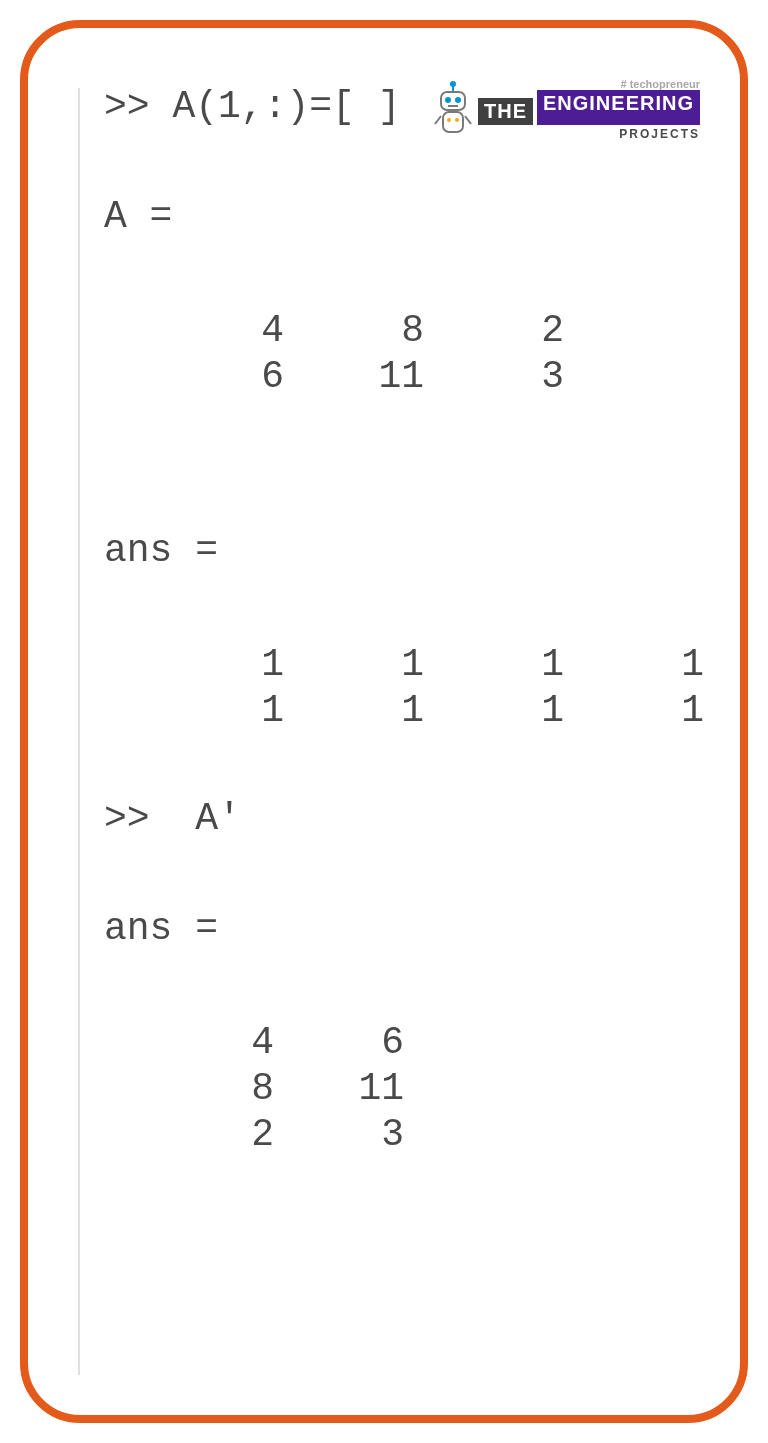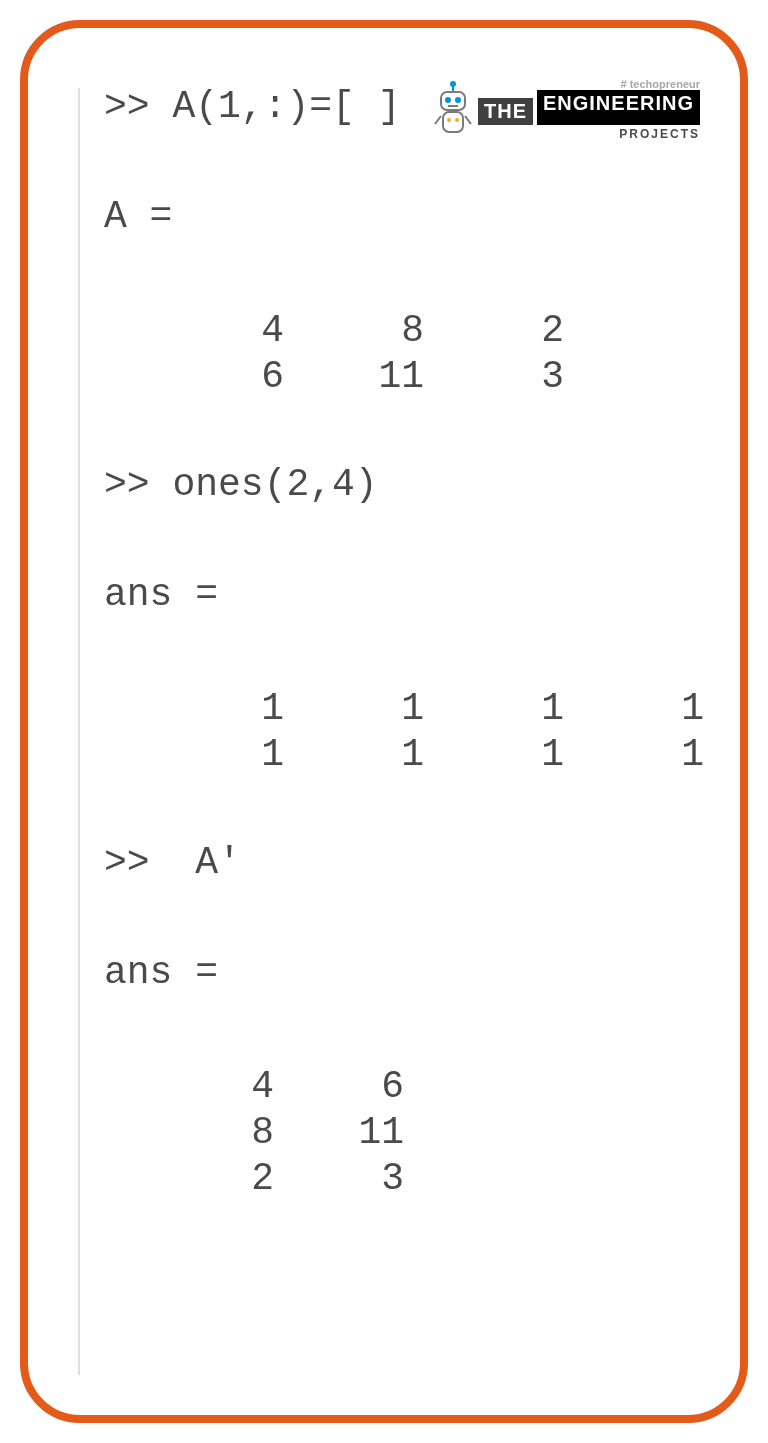--- a/index.html
+++ b/index.html
@@ -46,21 +46,21 @@
     background: #404040;
     color: #ffffff;
     font-family: Arial, sans-serif;
     font-size: 20px;
     font-weight: 800;
     padding: 2px 6px;
     letter-spacing: 1px;
     margin-top: 8px;
   }
   .logo-text .eng {
-    background: #000000;
+    background: #4c1d95;
     color: #ffffff;
     font-family: Arial, sans-serif;
     font-size: 20px;
     font-weight: 800;
     padding: 2px 6px;
     letter-spacing: 1px;
   }
   .logo-text .proj {
     font-family: Arial, sans-serif;
     font-size: 12px;
@@ -160,21 +160,20 @@
         <td>6</td>
         <td>11</td>
         <td>3</td>
       </tr>
     </tbody>
       </table>
 
     <div class="gap"></div>
     <div class="smallgap"></div>
 
-    <span class="ln">&gt;&gt; ones(2,4)</span>
     <div class="gap"></div>
     <div class="smallgap"></div>
 
     <span class="ln">ans =</span>
     <div class="gap"></div>
     <div class="smallgap"></div>
 
     <table class="mtx">
       <tbody>
           <tr>

